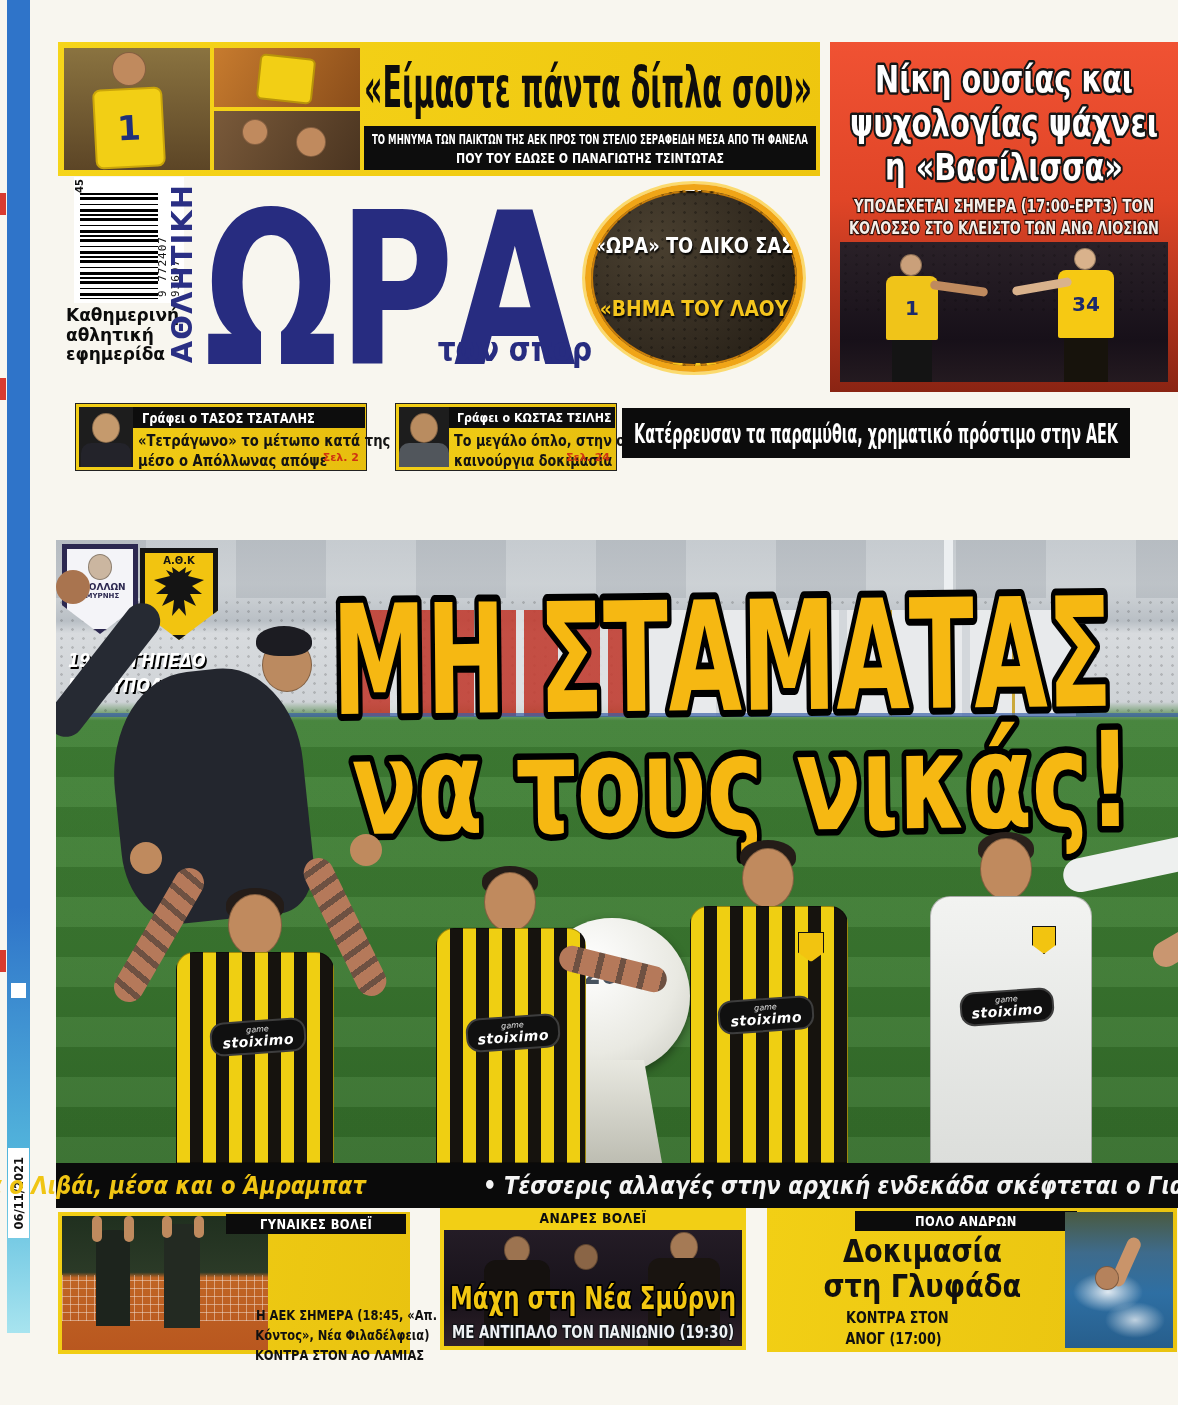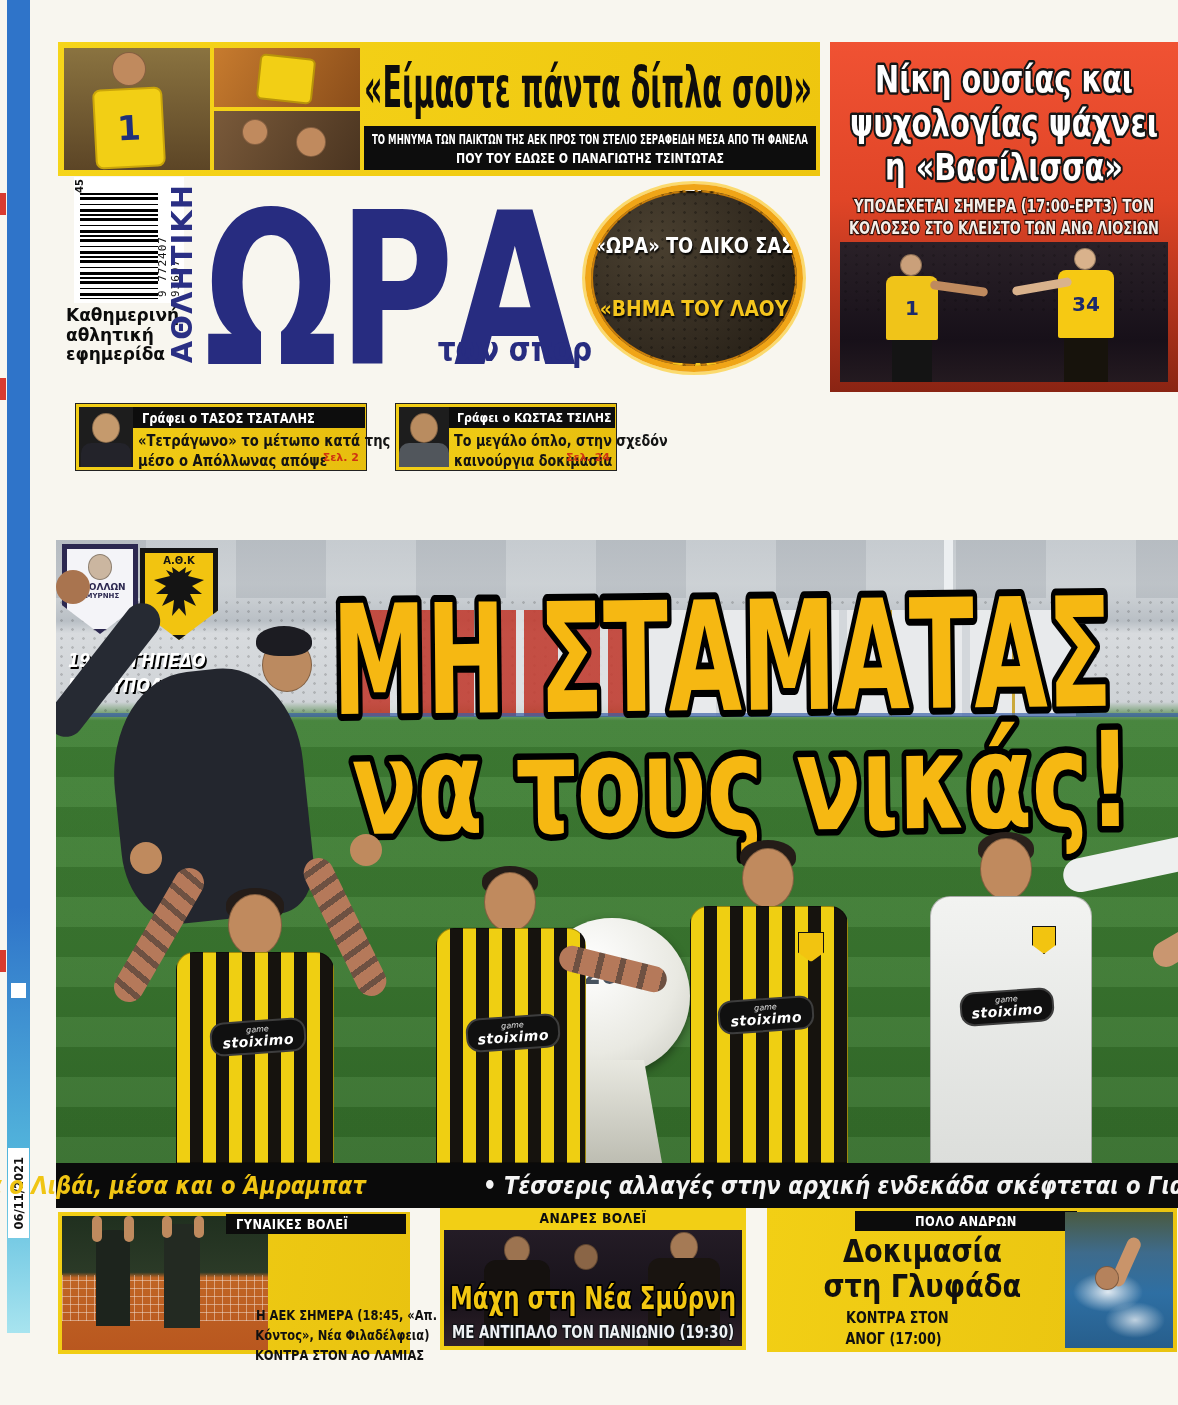--- a/index.html
+++ b/index.html
@@ -145,20 +145,25 @@
     <div class="abs" style="left:53px;top:3px;width:166px;height:21px;background:#0d0d0d;display:flex;align-items:center;padding-left:8px;">
       <span class="cxl" style="font-size:13px;font-weight:bold;color:#fff;">Γράφει ο ΚΩΣΤΑΣ ΤΣΙΛΗΣ</span>
     </div>
     <div class="abs" style="left:58px;top:27px;width:160px;line-height:1.25;">
       <span class="cxl" style="font-size:15px;font-weight:bold;color:#141414;">Το μεγάλο όπλο, στην σχεδόν</span><br>
       <span class="cxl" style="font-size:15px;font-weight:bold;color:#141414;">καινούργια δοκιμασία</span>
     </div>
     <span class="abs" style="right:6px;bottom:6px;font-size:11px;font-weight:bold;color:#cf3311;">Σελ. 24</span>
   </div>
 
+  <div class="abs" style="left:622px;top:408px;width:508px;height:50px;background:#0c0c0c;">
+    <svg style="width:508px;height:50px;" viewBox="0 0 508 50" preserveAspectRatio="none">
+      <text x="254" y="35" text-anchor="middle" font-size="27" fill="#ffffff" textLength="484" lengthAdjust="spacingAndGlyphs">Κατέρρευσαν τα παραμύθια, χρηματικό πρόστιμο στην ΑΕΚ</text>
+    </svg>
+  </div>
 
 
   <div class="abs" style="left:56px;top:540px;width:1122px;height:623px;overflow:hidden;
               background:linear-gradient(180deg,#c3c8cd 0%,#d4d8db 7%,#b9bfc5 13%,#d8dbde 15%,#cfd3d7 26%,#3f8035 29%,#3c7a31 60%,#346d2a 100%);">
 
     <div class="abs" style="left:0;top:0;width:100%;height:58px;background:repeating-linear-gradient(90deg,#aeb4ba 0 90px,#c8cdd1 90px 180px);opacity:.6;"></div>
     <div class="abs crowd" style="left:0;top:58px;width:100%;height:118px;opacity:.45;"></div>
     <div class="abs" style="left:300px;top:70px;width:290px;height:106px;background:repeating-linear-gradient(90deg,#c23f33 0 34px,#e0e2e4 34px 42px);opacity:.9;"></div>
     <div class="abs" style="left:590px;top:70px;width:430px;height:106px;background:repeating-linear-gradient(90deg,#e8eaec 0 70px,#d3d7db 70px 78px,#e8eaec 78px 120px,#caa83a 120px 123px);"></div>
     <div class="abs" style="left:0;top:173px;width:100%;height:4px;background:#3a5fa8;opacity:.7;"></div>
@@ -260,21 +265,21 @@
     <div class="abs" style="left:4px;top:4px;width:206px;height:134px;background:linear-gradient(180deg,#20301f 0%,#2b3a27 42%,#c06524 46%,#b9571f 100%);overflow:hidden;">
       <div class="abs" style="left:0;top:44%;width:100%;height:34%;opacity:.75;
                   background:repeating-linear-gradient(90deg,rgba(255,255,255,.55) 0 1px,transparent 1px 8px),repeating-linear-gradient(0deg,rgba(255,255,255,.55) 0 1px,transparent 1px 8px);"></div>
       <div class="abs" style="left:34px;top:14px;width:34px;height:96px;background:#1d241d;border-radius:10px 10px 0 0;"></div>
       <div class="abs" style="left:102px;top:8px;width:36px;height:104px;background:#232a22;border-radius:10px 10px 0 0;"></div>
       <div class="abs skin" style="left:30px;top:0;width:10px;height:26px;border-radius:5px;"></div>
       <div class="abs skin" style="left:62px;top:0;width:10px;height:26px;border-radius:5px;"></div>
       <div class="abs skin" style="left:100px;top:0;width:10px;height:22px;border-radius:5px;"></div>
       <div class="abs skin" style="left:132px;top:0;width:10px;height:22px;border-radius:5px;"></div>
     </div>
-    <div class="abs" style="left:168px;top:2px;width:180px;height:20px;background:#0c0c0c;display:flex;align-items:center;">
+    <div class="abs" style="left:168px;top:2px;width:180px;height:20px;background:#0c0c0c;display:flex;align-items:center;justify-content:center;">
       <span class="cx" style="font-size:13.5px;font-weight:bold;color:#fff;letter-spacing:.5px;">ΓΥΝΑΙΚΕΣ ΒΟΛΕΪ</span>
     </div>
     <div class="abs" style="left:182px;top:93px;width:168px;text-align:center;line-height:1.25;">
       <span class="cx" style="font-size:13.5px;font-weight:bold;color:#101010;">Η ΑΕΚ ΣΗΜΕΡΑ (18:45, «Απ.</span><br>
       <span class="cx" style="font-size:13.5px;font-weight:bold;color:#101010;">Κόντος», Νέα Φιλαδέλφεια)</span><br>
       <span class="cx" style="font-size:13.5px;font-weight:bold;color:#101010;">ΚΟΝΤΡΑ ΣΤΟΝ ΑΟ ΛΑΜΙΑΣ</span>
     </div>
   </div>
 
   <div class="abs" style="left:440px;top:1208px;width:306px;height:142px;background:#f2cf15;padding:4px;">

